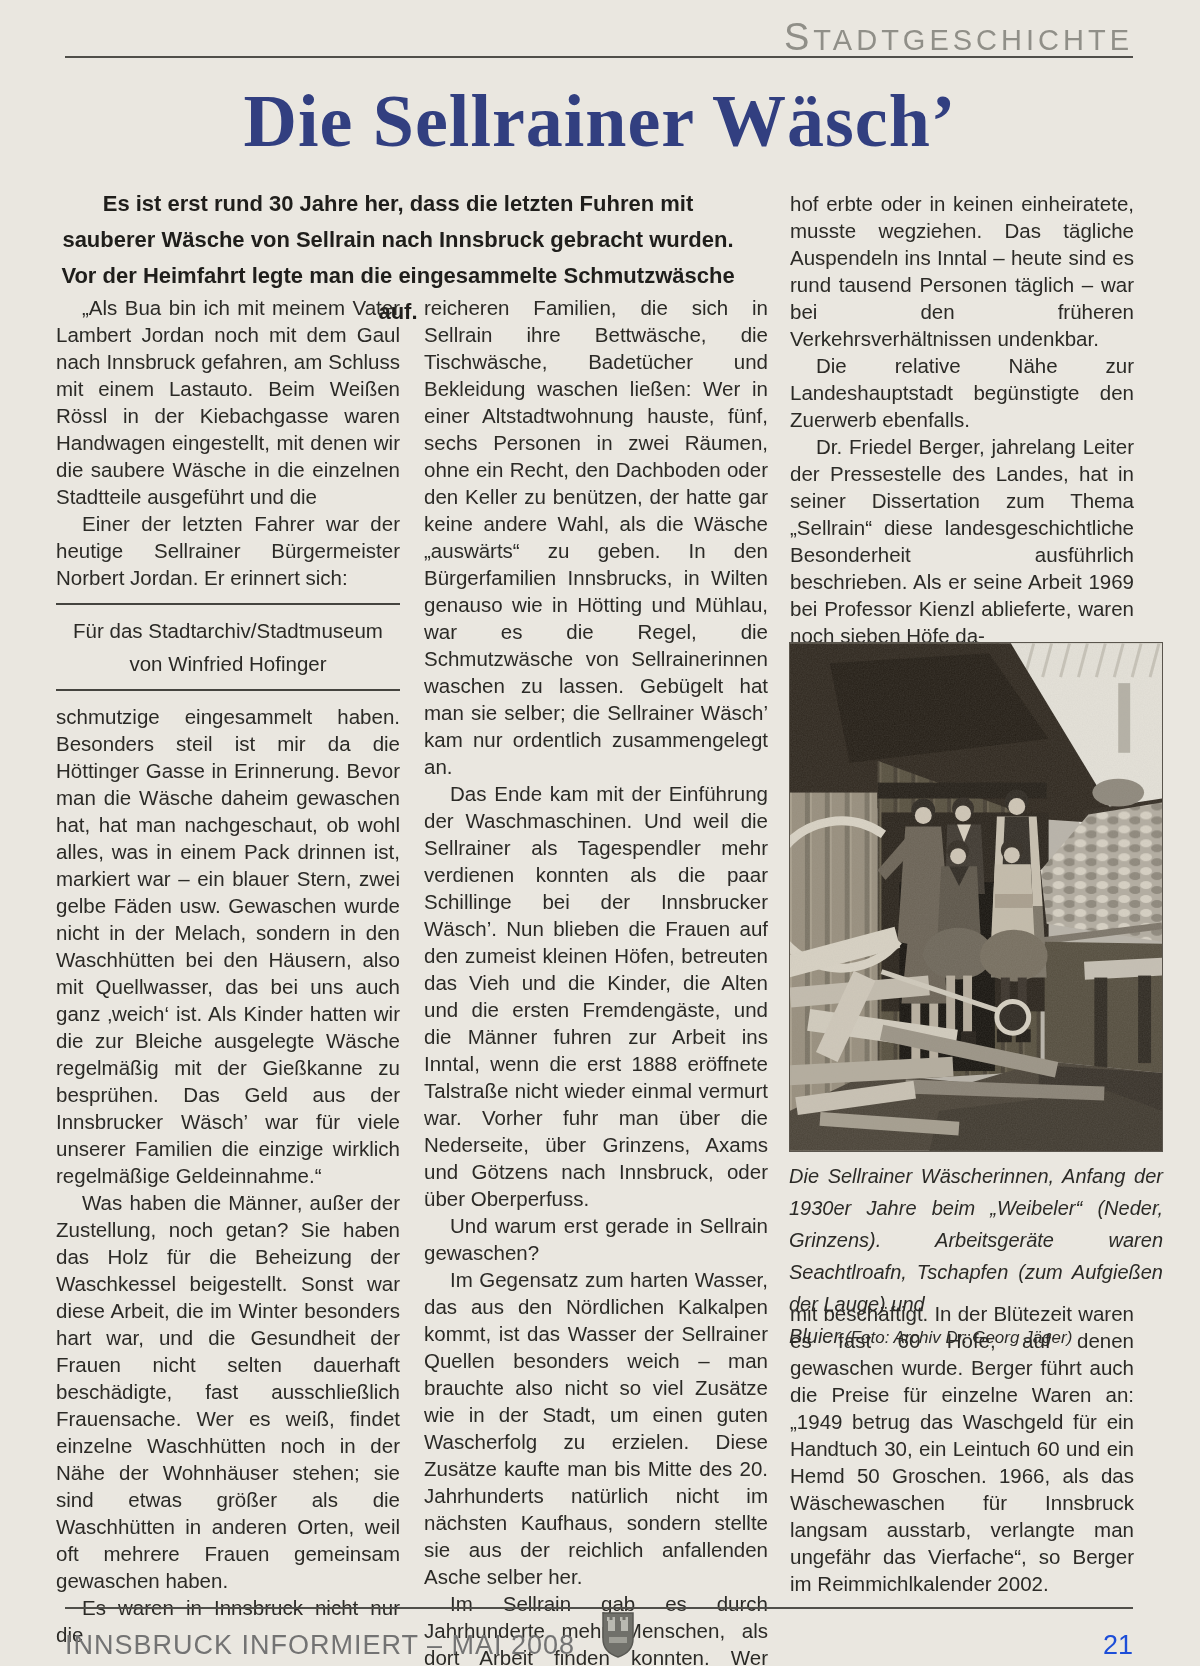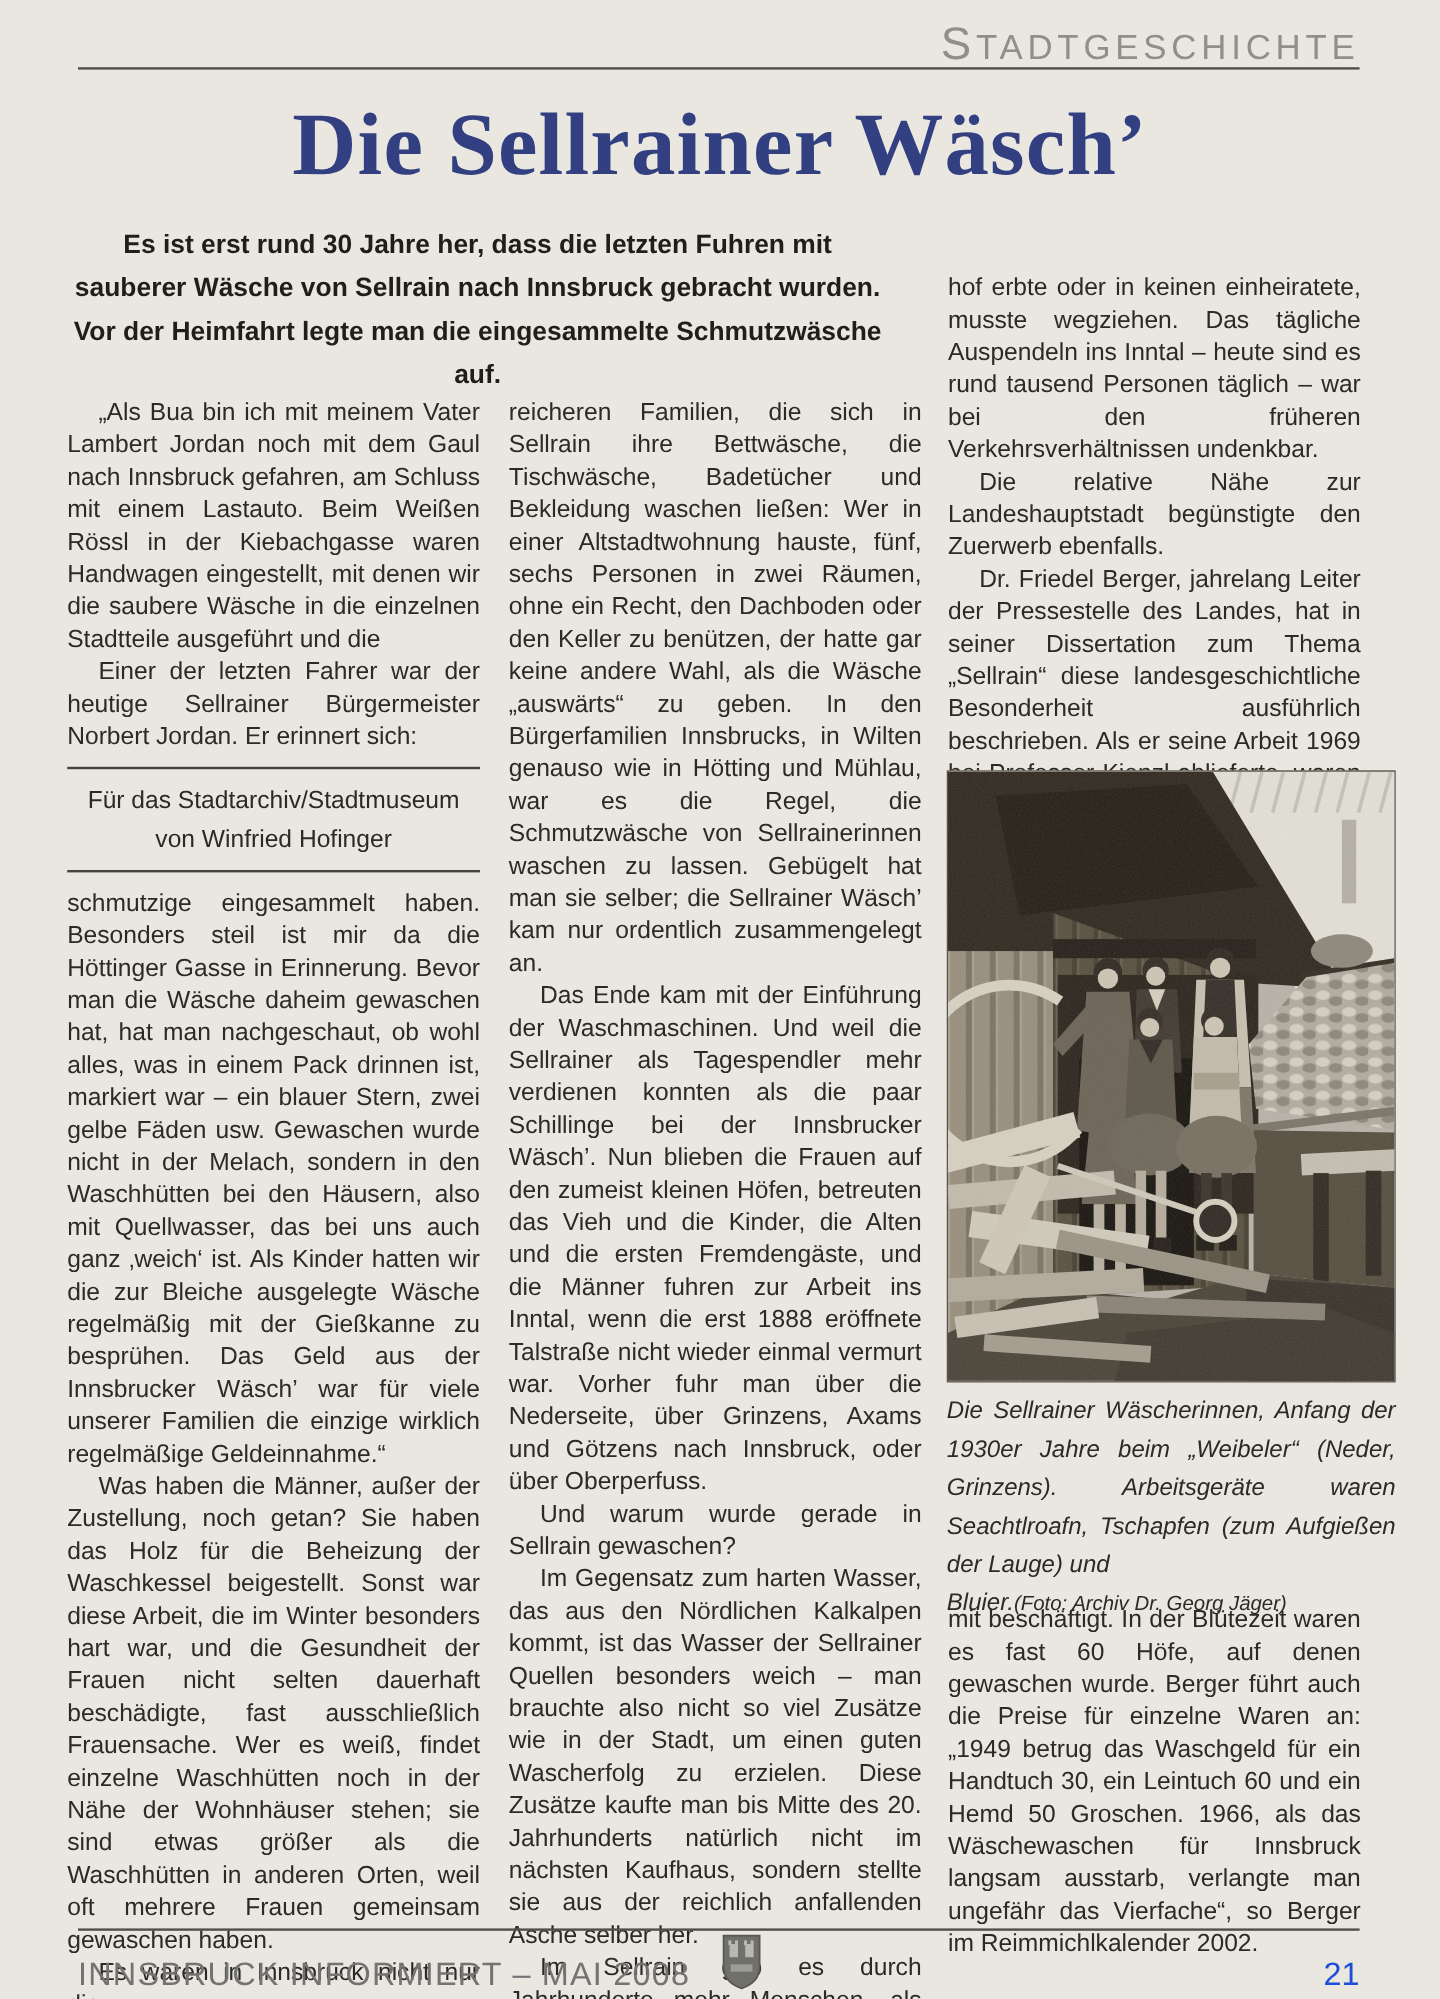--- a/index.html
+++ b/index.html
@@ -14,21 +14,21 @@
   .rule-top{top:56px;}
   .rule-bottom{top:1607px;}
   
   .title{position:absolute;left:0;top:84px;width:1200px;text-align:center;
     font-family:"Liberation Serif",serif;font-weight:bold;font-size:74px;line-height:1;
     color:#323f80;letter-spacing:1px;}
   .lead{position:absolute;left:58px;top:186px;width:680px;text-align:center;
     font-weight:bold;font-size:22px;line-height:36px;color:#1f1e1b;}
   
   .col{position:absolute;width:344px;font-size:20.5px;line-height:27px;
-    text-align:justify;color:#2b2a26;margin-top:36px;}
+    text-align:justify;color:#2b2a26;}
   .col p{margin:0;}
   .col p.indent{text-indent:26px;}
   #col1{left:56px;top:294px;}
   #col2{left:424px;top:294px;}
   #col3{left:790px;top:190px;}
   #col3b{left:790px;top:1300px;}
   .divider{height:2px;background:#45443f;margin:12px 0 9px 0;}
   .divider2{margin:9px 0 12px 0;}
   .byline{text-align:center;font-size:20.5px;line-height:33px;color:#2b2a26;}
   
@@ -71,21 +71,21 @@
     <div>
         <p>schmutzige eingesammelt haben. Besonders steil ist mir da die Höttinger Gasse in Erinnerung. Bevor man die Wäsche daheim gewaschen hat, hat man nachgeschaut, ob wohl alles, was in einem Pack drinnen ist, markiert war – ein blauer Stern, zwei gelbe Fäden usw. Gewaschen wurde nicht in der Melach, sondern in den Waschhütten bei den Häusern, also mit Quellwasser, das bei uns auch ganz ‚weich‘ ist. Als Kinder hatten wir die zur Bleiche ausgelegte Wäsche regelmäßig mit der Gießkanne zu besprühen. Das Geld aus der Innsbrucker Wäsch’ war für viele unserer Familien die einzige wirklich regelmäßige Geldeinnahme.“</p>
         <p class="indent">Was haben die Männer, außer der Zustellung, noch getan? Sie haben das Holz für die Beheizung der Waschkessel beigestellt. Sonst war diese Arbeit, die im Winter besonders hart war, und die Gesundheit der Frauen nicht selten dauerhaft beschädigte, fast ausschließlich Frauensache. Wer es weiß, findet einzelne Waschhütten noch in der Nähe der Wohnhäuser stehen; sie sind etwas größer als die Waschhütten in anderen Orten, weil oft mehrere Frauen gemeinsam gewaschen haben.</p>
         <p class="indent">Es waren in Innsbruck nicht nur die</p>
       </div>
   </div>
 
   <div class="col" id="col2">
       <p>reicheren Familien, die sich in Sellrain ihre Bettwäsche, die Tischwäsche, Badetücher und Bekleidung waschen ließen: Wer in einer Altstadtwohnung hauste, fünf, sechs Personen in zwei Räumen, ohne ein Recht, den Dachboden oder den Keller zu benützen, der hatte gar keine andere Wahl, als die Wäsche „auswärts“ zu geben. In den Bürgerfamilien Innsbrucks, in Wilten genauso wie in Hötting und Mühlau, war es die Regel, die Schmutzwäsche von Sellrainerinnen waschen zu lassen. Gebügelt hat man sie selber; die Sellrainer Wäsch’ kam nur ordentlich zusammengelegt an.</p>
       <p class="indent">Das Ende kam mit der Einführung der Waschmaschinen. Und weil die Sellrainer als Tagespendler mehr verdienen konnten als die paar Schillinge bei der Innsbrucker Wäsch’. Nun blieben die Frauen auf den zumeist kleinen Höfen, betreuten das Vieh und die Kinder, die Alten und die ersten Fremdengäste, und die Männer fuhren zur Arbeit ins Inntal, wenn die erst 1888 eröffnete Talstraße nicht wieder einmal vermurt war. Vorher fuhr man über die Nederseite, über Grinzens, Axams und Götzens nach Innsbruck, oder über Oberperfuss.</p>
-      <p class="indent">Und warum wurde gerade in Sellrain gewaschen?</p>
+      <p class="indent">Und warum erst gerade in Sellrain gewaschen?</p>
       <p class="indent">Im Gegensatz zum harten Wasser, das aus den Nördlichen Kalkalpen kommt, ist das Wasser der Sellrainer Quellen besonders weich – man brauchte also nicht so viel Zusätze wie in der Stadt, um einen guten Wascherfolg zu erzielen. Diese Zusätze kaufte man bis Mitte des 20. Jahrhunderts natürlich nicht im nächsten Kaufhaus, sondern stellte sie aus der reichlich anfallenden Asche selber her.</p>
       <p class="indent">Im Sellrain gab es durch Jahrhunderte mehr Menschen, als dort Arbeit finden konnten. Wer keinen Bauern-</p>
     </div>
 
   <div class="col" id="col3">
       <p>hof erbte oder in keinen einheiratete, musste wegziehen. Das tägliche Auspendeln ins Inntal – heute sind es rund tausend Personen täglich – war bei den früheren Verkehrsverhältnissen undenkbar.</p>
       <p class="indent">Die relative Nähe zur Landeshauptstadt begünstigte den Zuerwerb ebenfalls.</p>
       <p class="indent">Dr. Friedel Berger, jahrelang Leiter der Pressestelle des Landes, hat in seiner Dissertation zum Thema „Sellrain“ diese landesgeschichtliche Besonderheit ausführlich beschrieben. Als er seine Arbeit 1969 bei Professor Kienzl ablieferte, waren noch sieben Höfe da-</p>
     </div>
 

